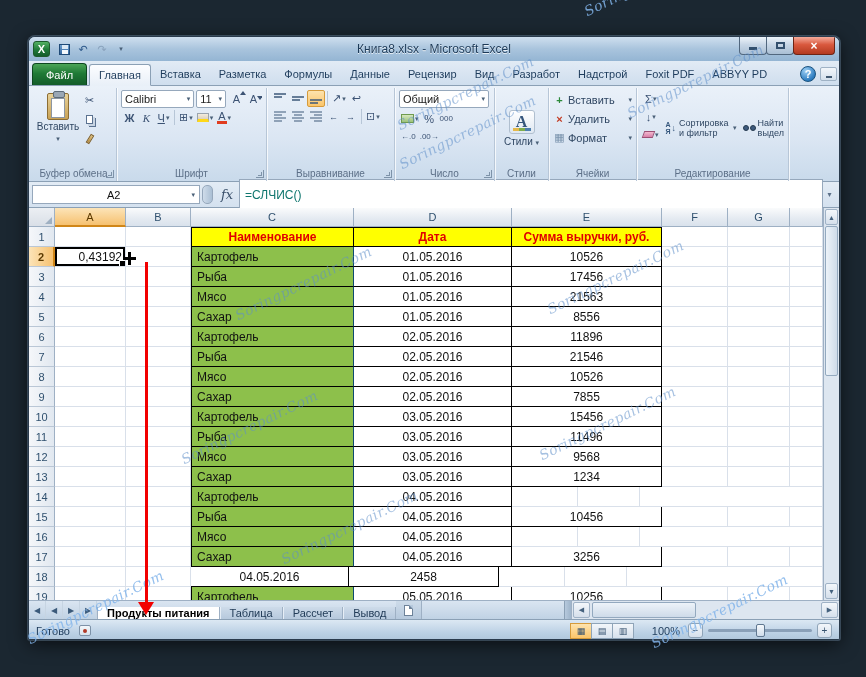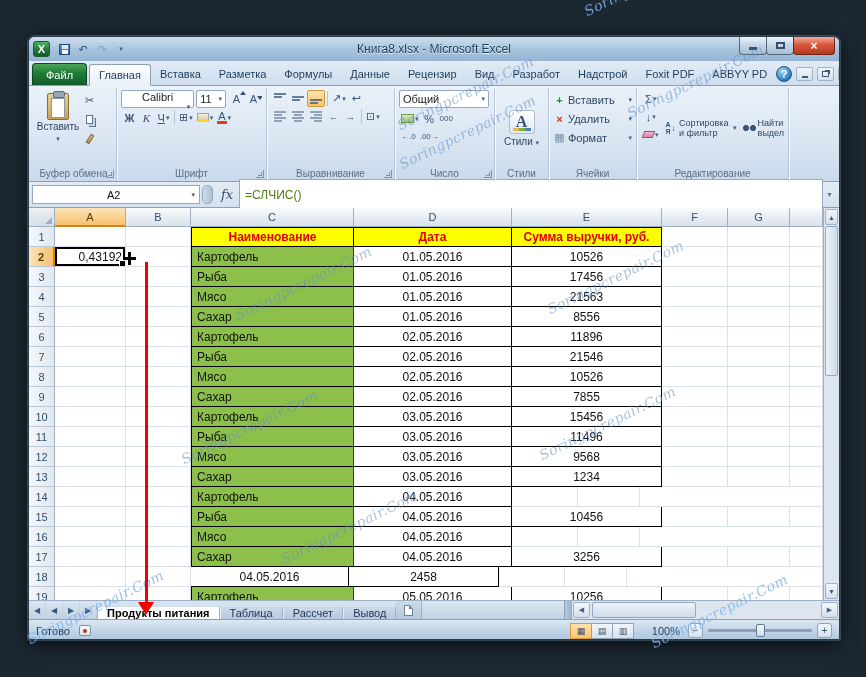--- a/index.html
+++ b/index.html
@@ -32,21 +32,21 @@
   .wbtn { width:28px; height:18px; margin-left:-1px; border:1px solid #51677e; border-top:none;
     border-radius:0 0 4px 4px; background:linear-gradient(#eef4fa,#c7d6e6 45%,#a9bfd4);
     display:flex; align-items:center; justify-content:center; font-size:10px; color:#2b3d52; }
   .wbtn .min-bar { width:8px; height:3px; background:#33506e; margin-top:6px; }
   .wbtn .max-box { width:9px; height:7px; border:2px solid #33506e; }
   .wbtn.closeb { width:42px; background:linear-gradient(#f5ab9b,#d9593e 45%,#b33a20);
     border-color:#6e2414; color:#fff; font-size:12px; font-weight:bold; }
 
   
   .tabstrip { height:25px; flex:none; background:linear-gradient(#e2ebf5,#cfdeee);
-    border-bottom:1px solid #8ba0b5; display:flex; align-items:flex-end; padding-left:2px; }
+    border-bottom:1px solid #8ba0b5; display:flex; align-items:flex-end; padding-left:2px;gap:24px; }
   .tabs-holder { display:flex; align-items:flex-end; height:100%; }
   .file-tab { height:22px; margin:0 2px 0 1px; padding:0 13px; display:flex; align-items:center;
     background:linear-gradient(#4ca557,#1f7a36 45%,#135c29); color:#fff; font-size:11px;
     border:1px solid #0d471f; border-bottom:none; border-radius:4px 4px 0 0; }
   .rtab { height:22px; padding:0 9px; display:flex; align-items:center; font-size:11px; color:#1e3c5c; white-space:nowrap; }
   .rtab.active { background:linear-gradient(#fcfdff,#e9f0f8); border:1px solid #8ba0b5; border-bottom:1px solid #e9f0f8;
     border-radius:3px 3px 0 0; margin-bottom:-1px; }
   .tabstrip-right { margin-left:auto; display:flex; align-items:center; gap:4px; padding:0 6px 3px 0; }
   .help-btn { width:16px; height:16px; border-radius:50%; color:#fff; font-size:11px; font-weight:bold;
     background:radial-gradient(circle at 35% 28%, #9ed0f5, #2d7cc0 70%, #1c5e99); border:1px solid #1a537f;
@@ -90,21 +90,21 @@
   .paste-label { font-size:10px; color:#2f4662; margin-top:1px; text-align:center; }
   .clip-mini { display:flex; flex-direction:column; justify-content:flex-start; gap:2px; padding-top:2px; }
   .copy-shape { width:7px; height:9px; background:#fff; border:1px solid #5b7290; box-shadow:2px 2px 0 0 #c8d4e2, 3px 3px 0 0 #5b7290; }
   .brush-shape { width:4px; height:10px; background:linear-gradient(#e3c17a,#b78c3e); border:1px solid #7d5d26; transform:rotate(32deg); }
 
   
   .w-font { width:150px; }
   .combo { height:18px; background:#fff; border:1px solid #96a8bc; border-radius:2px; display:flex;
     align-items:center; font-size:11px; color:#222; padding:0 3px; margin-right:2px; }
   .combo .ca { margin-left:auto; }
-  .combo.grow { width:74px;flex-direction:column; }
+  .combo.grow { width:74px; }
   .combo.w28 { width:30px; }
   .gf,.sf { position:relative; font-size:11px; }
   .gf i,.sf i { position:absolute; right:-6px; top:-2px; border-left:3px solid transparent; border-right:3px solid transparent; }
   .gf i.up { border-bottom:4px solid #3c5374; }
   .sf i.dn { border-top:4px solid #3c5374; top:3px; }
   .boldic { font-weight:bold; }
   .italic { font-style:italic; font-family:"Liberation Serif",serif; }
   .underl .u { text-decoration:underline; }
   .fillswatch { width:12px; height:9px; background:linear-gradient(#f2ecdf,#ddd2bd); border:1px solid #9aa4ae; border-bottom:3px solid #ffd819; }
   .fontswatch { font-size:11px; line-height:10px; border-bottom:3px solid #e03c1f; padding:0 1px; }
@@ -154,21 +154,21 @@
   
   .fbar { height:26px; flex:none; display:flex; align-items:center; padding:3px 3px;
     background:linear-gradient(#e3ecf5,#d4e1ef); border-bottom:1px solid #8ba0b5; }
   .namebox { width:168px; height:19px; background:#fff; border:1px solid #96a8bc; display:flex;
     align-items:center; font-size:11px; color:#111; padding:0 4px; }
   .namebox .nb-val { flex:1; text-align:center; }
   .nb-split { width:11px; height:19px; margin:0 2px; border-radius:5px;
     background:linear-gradient(90deg,#cfdcea,#aabfd4); border:1px solid #96a8bc; }
   .fxbtn { width:24px; text-align:center; font-family:"DejaVu Serif",serif; font-style:italic;
     font-size:13px; color:#3a506b; }
-  .fml { flex:1; height:32px; background:#fff; border:1px solid #96a8bc; font-size:12px; color:#4d7c0f;
+  .fml { flex:1; height:32px; background:#fff; border:1px solid #96a8bc; font-size:12px; color:#0f766e;
     display:flex; align-items:center; padding:0 5px; }
   .fbar-expand { width:13px; text-align:center; font-size:8px; color:#5c7089; }
 
   
   .gridwrap { height:392px; flex:none; display:flex; background:#fff; }
   .sheet { flex:1; display:flex; flex-direction:column; overflow:hidden; }
   .hdrrow { height:19px; flex:none; display:flex; }
   .hcell { flex:none; border-right:1px solid #9eb0c4; border-bottom:1px solid #9eb0c4;
     background:linear-gradient(#fafbfc,#e4eaf1 60%,#d9e2ec); font-size:11px; color:#2f506e;
     display:flex; align-items:center; justify-content:center; }

